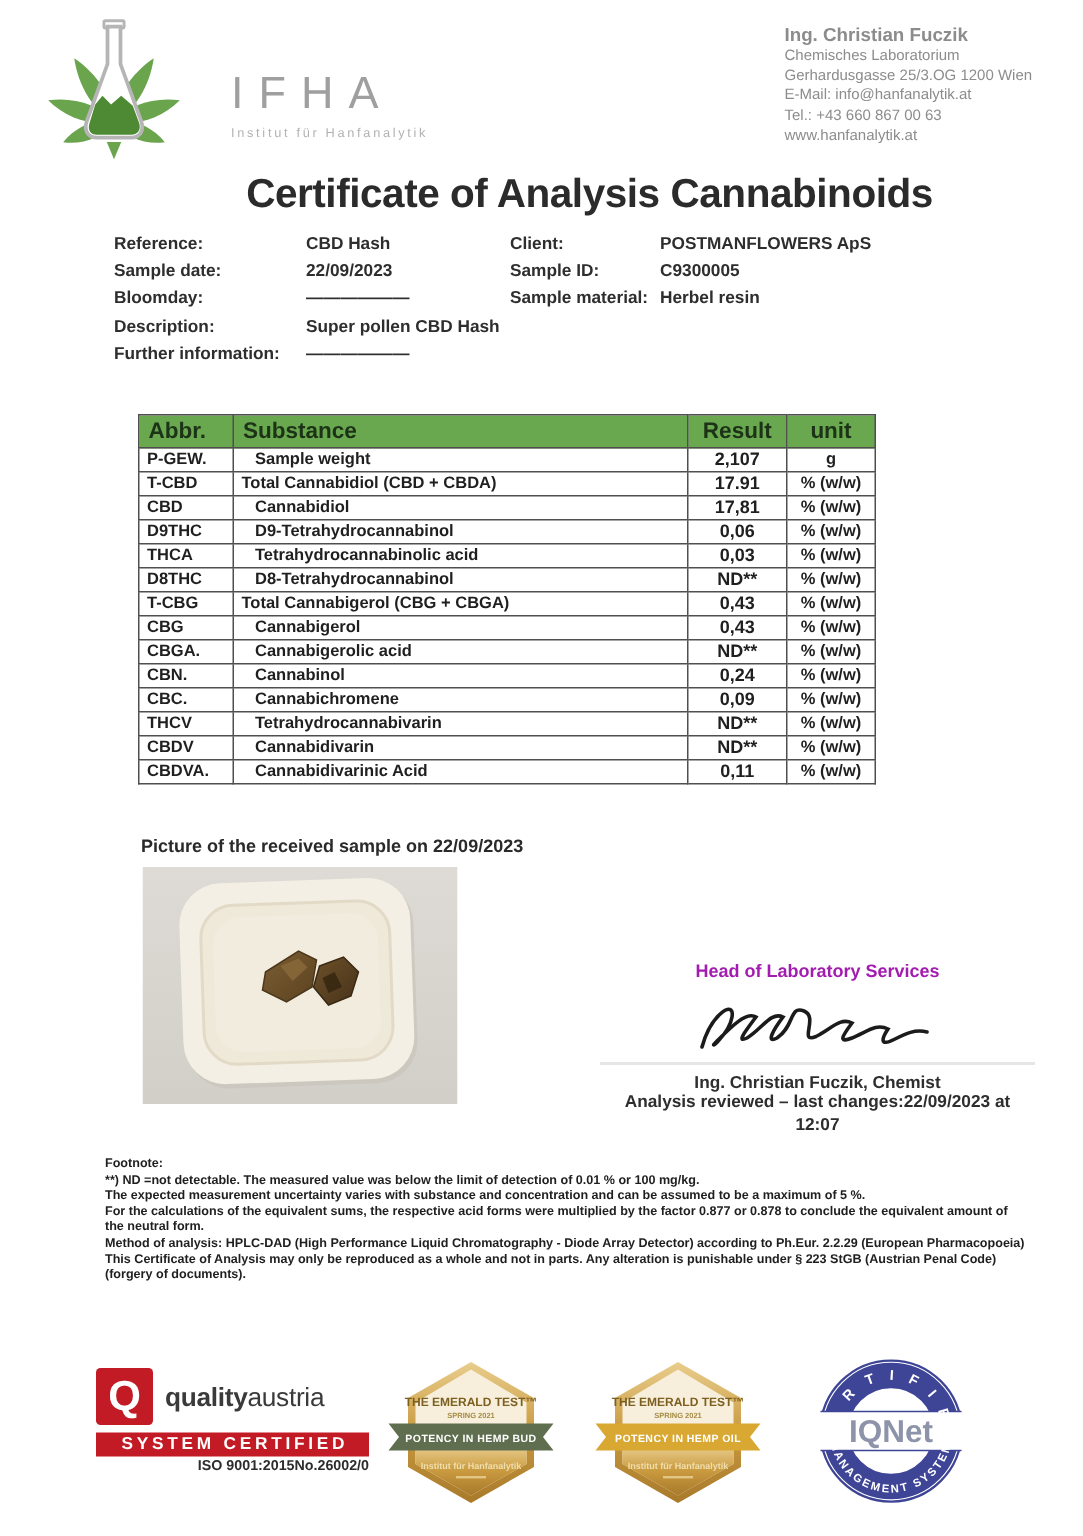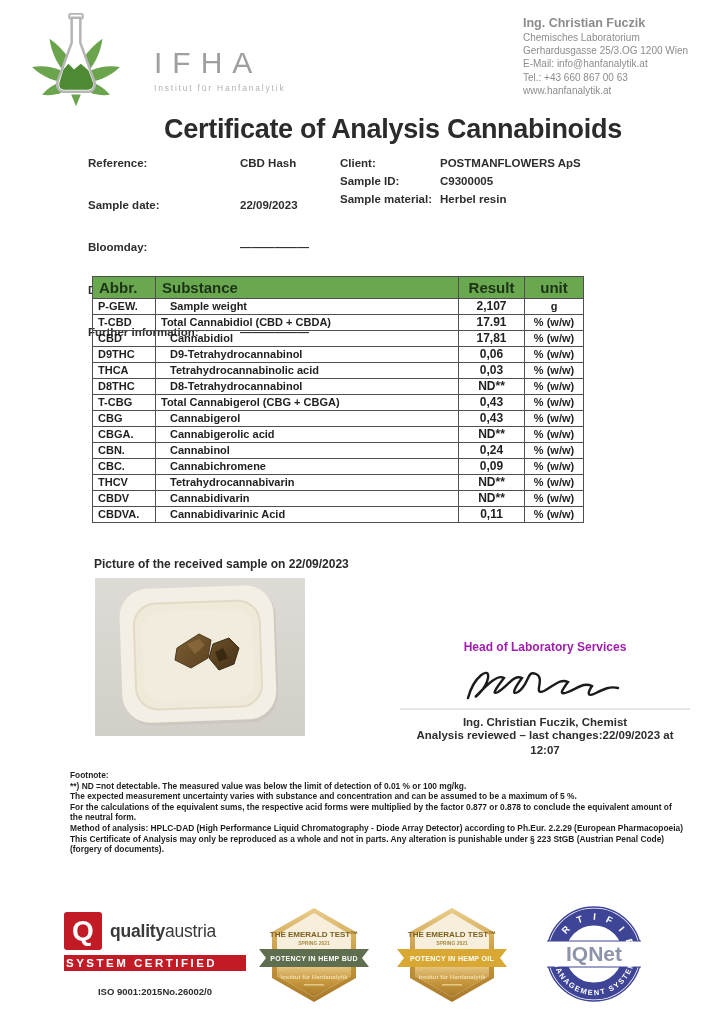--- a/index.html
+++ b/index.html
@@ -16,21 +16,21 @@
   .contact-block { position:absolute; left:523px; top:16px; width:190px; color:#8c8c8c; }
   .contact-name { font-size:12.5px; font-weight:700; margin-bottom:1px; }
   .contact-line { font-size:10px; font-weight:500; line-height:13.2px; }
 
   
   .doc-title { position:absolute; left:0; top:114px; width:722px; text-align:center;
     font-size:27px; font-weight:700; color:#2b2b2b; letter-spacing:-0.3px;margin-left:32px; }
 
   
   .info-col { position:absolute; display:grid; grid-auto-rows:18.2px; font-size:11.5px; font-weight:700; }
-  .info-left { left:88px; top:157px; width:270px; grid-template-columns:128px 1fr;gap:24px; }
+  .info-left { left:76px; top:157px; width:270px; grid-template-columns:128px 1fr; }
   .info-right { left:340px; top:157px; width:300px; grid-template-columns:100px 1fr; }
   .info-label, .info-value { white-space:nowrap; color:#2e2e2e; }
 
   
   table.results { position:absolute; left:92px; top:276px; width:492px; border-collapse:collapse; table-layout:fixed; }
   .results th, .results td { border:1px solid #4f4f4f; }
   .results thead th { background:var(--header_green,#69a84f); color:var(--header_green_text,#1c3317);
     font-size:15px; font-weight:700; text-align:left; padding:2px 6px; height:21px; }
   .results thead th.center { text-align:center; }
   .results td { font-size:11px; font-weight:600; color:#1f1f1f; padding:1px 5px; line-height:13px; height:15px; white-space:nowrap; }
@@ -56,22 +56,22 @@
   .footnote { position:absolute; left:70px; top:770px; width:615px; font-size:8.4px; font-weight:600; color:#1f1f1f; line-height:10.6px; }
 
   
   .qa-badge { position:absolute; left:64px; top:912px; width:186px; }
   .qa-row1 { display:flex; align-items:center; }
   .qa-q { width:38px; height:38px; background:var(--red,#c31b25); border-radius:3px; color:#fff;
     font-size:28px; font-weight:700; display:flex; align-items:center; justify-content:center; }
   .qa-brand { margin-left:8px; font-size:17.5px; color:#3a3a3a; letter-spacing:-0.2px; }
   .qa-brand b { font-weight:700; } .qa-brand span { font-weight:400; }
   .qa-bar { margin-top:5px; width:182px; height:16px; background:var(--red,#c31b25); color:#fff;
-    font-size:11.5px; font-weight:700; letter-spacing:2.5px; display:flex; align-items:center; padding-left:2px; }
-  .qa-foot { margin-top:15px; width:182px; display:flex; justify-content:center; font-size:9.5px; font-weight:700; color:#2c2c2c; }
+    font-size:11.5px; font-weight:700; letter-spacing:2.5px; display:flex; align-items:center; padding-left:17px; }
+  .qa-foot { margin-top:1px; width:182px; display:flex; justify-content:flex-end; font-size:9.5px; font-weight:700; color:#2c2c2c; }
 
   .emerald-badge { position:absolute; top:906px; }
   .emerald-1 { left:258px; } .emerald-2 { left:396px; }
   .iqnet-badge { position:absolute; left:531px; top:898px; }
 </style>
 </head>
 <body>
 
 <div class="page">
 

